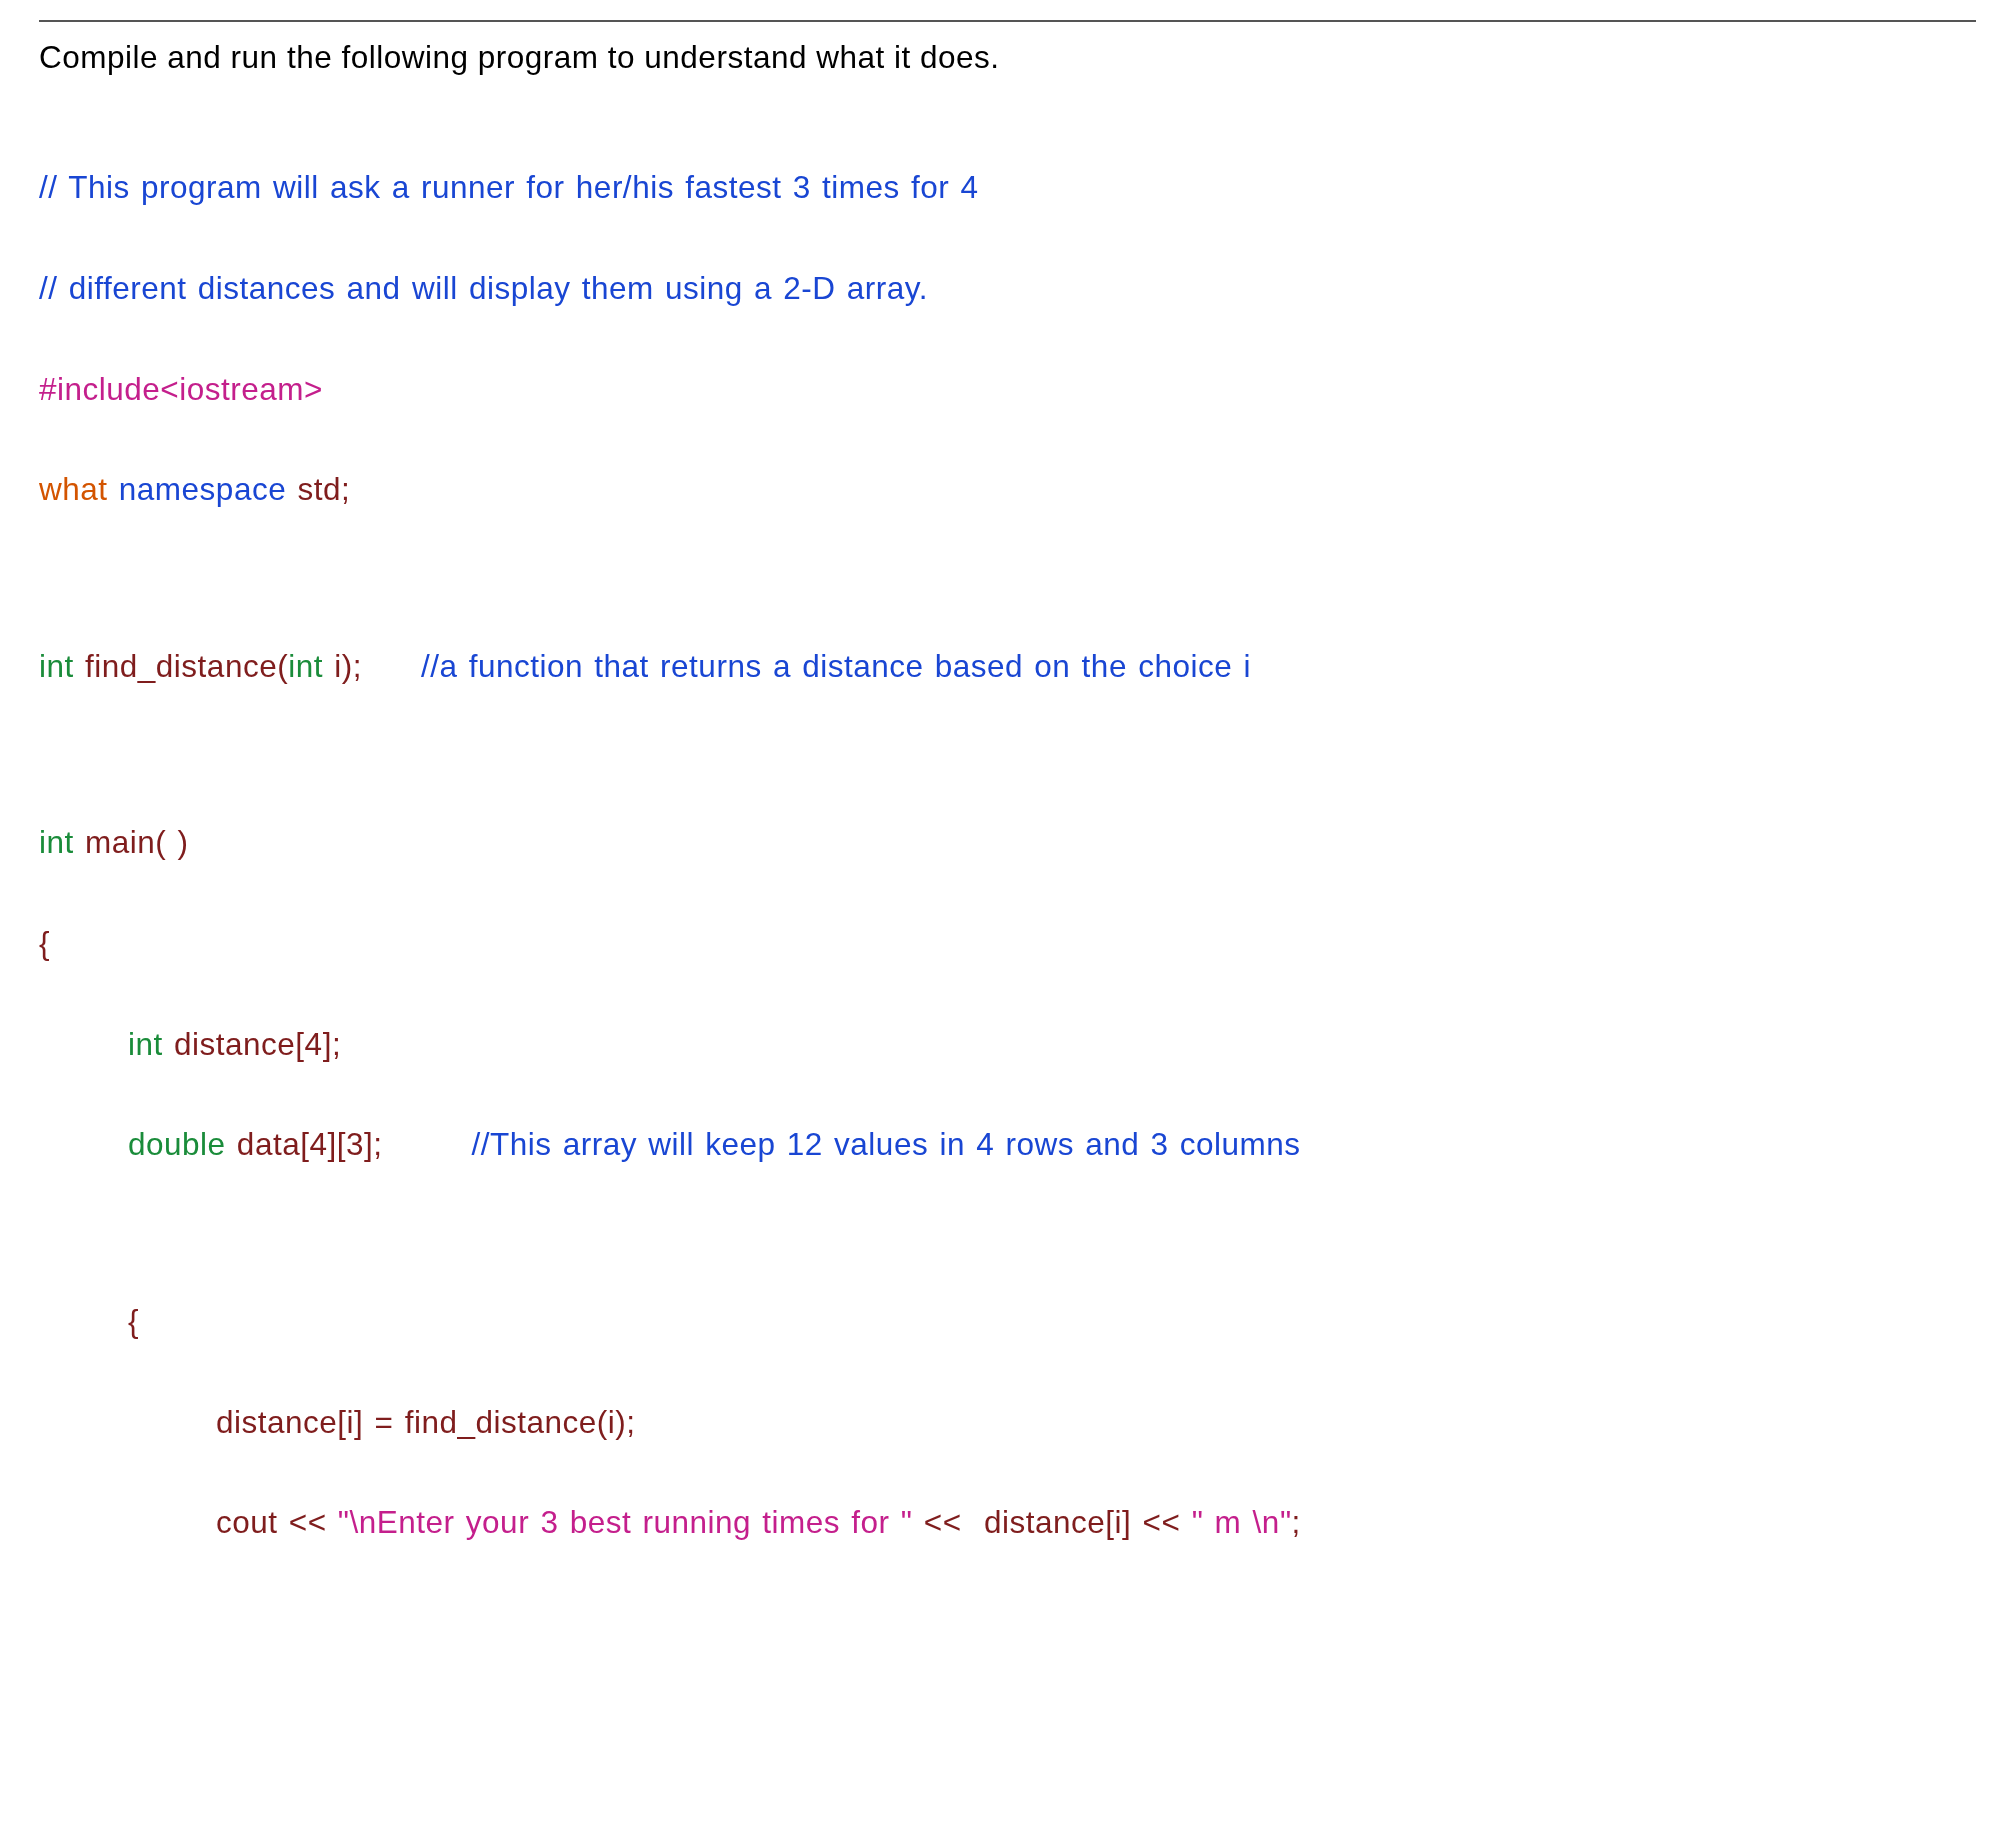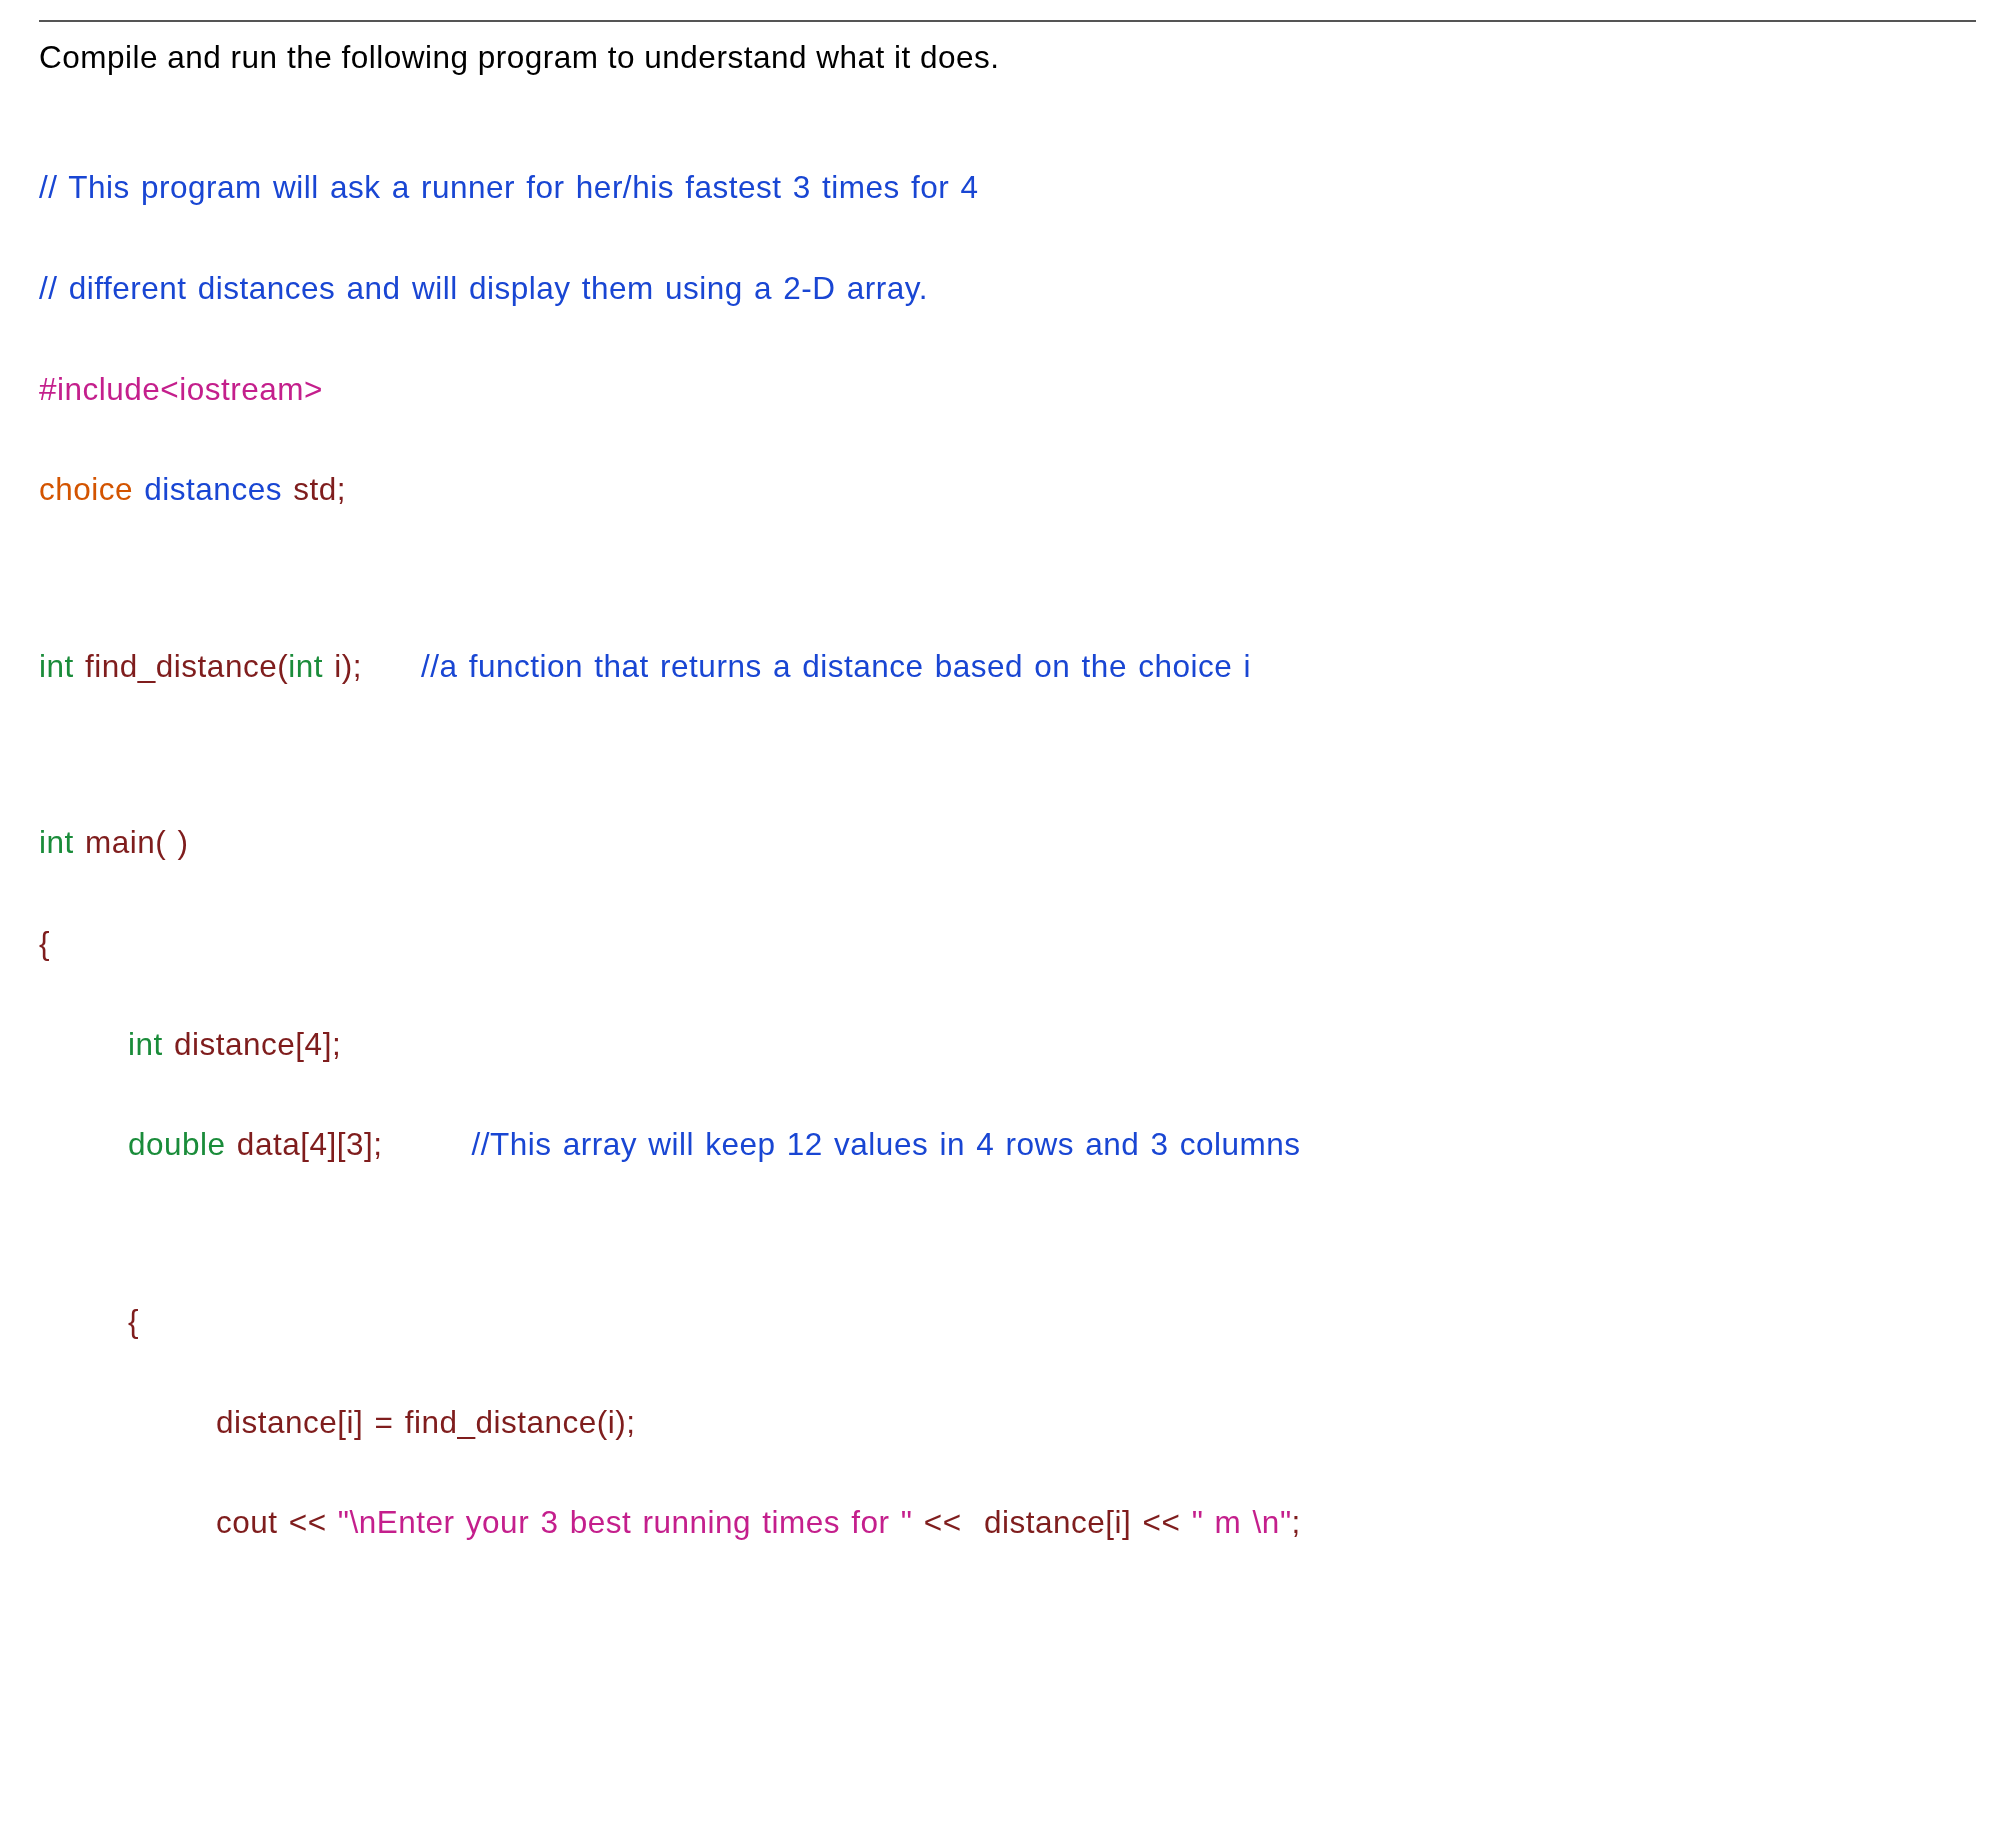--- a/index.html
+++ b/index.html
@@ -52,21 +52,21 @@
 <body>
 
 <div class="separator"></div>
 
 <div class="instruction">Compile and run the following program to understand what it does.</div>
 
 <div class="code-block">
 <span class="line indent0 comment">// This program will ask a runner for her/his fastest 3 times for 4</span>
 <span class="line indent0 comment">// different distances and will display them using a 2-D array.</span>
 <span class="line indent0 preproc">#include&lt;iostream&gt;</span>
-<span class="line indent0"><span class="keyword-using">choice</span> <span class="keyword-namespace">distances</span> <span class="ident">std;</span></span>
+<span class="line indent0"><span class="keyword-using">what</span> <span class="keyword-namespace">namespace</span> <span class="ident">std;</span></span>
 <div class="blank-line"></div>
 <span class="line indent0"><span class="keyword-type">int</span> <span class="ident">find_distance(</span><span class="keyword-type">int</span> <span class="ident">i);</span><span class="comment inline-comment">//a function that returns a distance based on the choice i</span></span>
 <div class="blank-line"></div>
 <span class="line indent0"><span class="keyword-type">int</span> <span class="ident">main( )</span></span>
 <span class="line indent0 ident">{</span>
 <span class="line indent1"><span class="keyword-type">int</span> <span class="ident">distance[4];</span></span>
 <span class="line indent1"><span class="keyword-type">double</span> <span class="ident">data[4][3];</span><span class="comment inline-comment2">//This array will keep 12 values in 4 rows and 3 columns</span></span>
 <div class="blank-line"></div>
 <span class="line indent1 ident">{</span>
 <span class="line indent2 ident">distance[i] = find_distance(i);</span>

